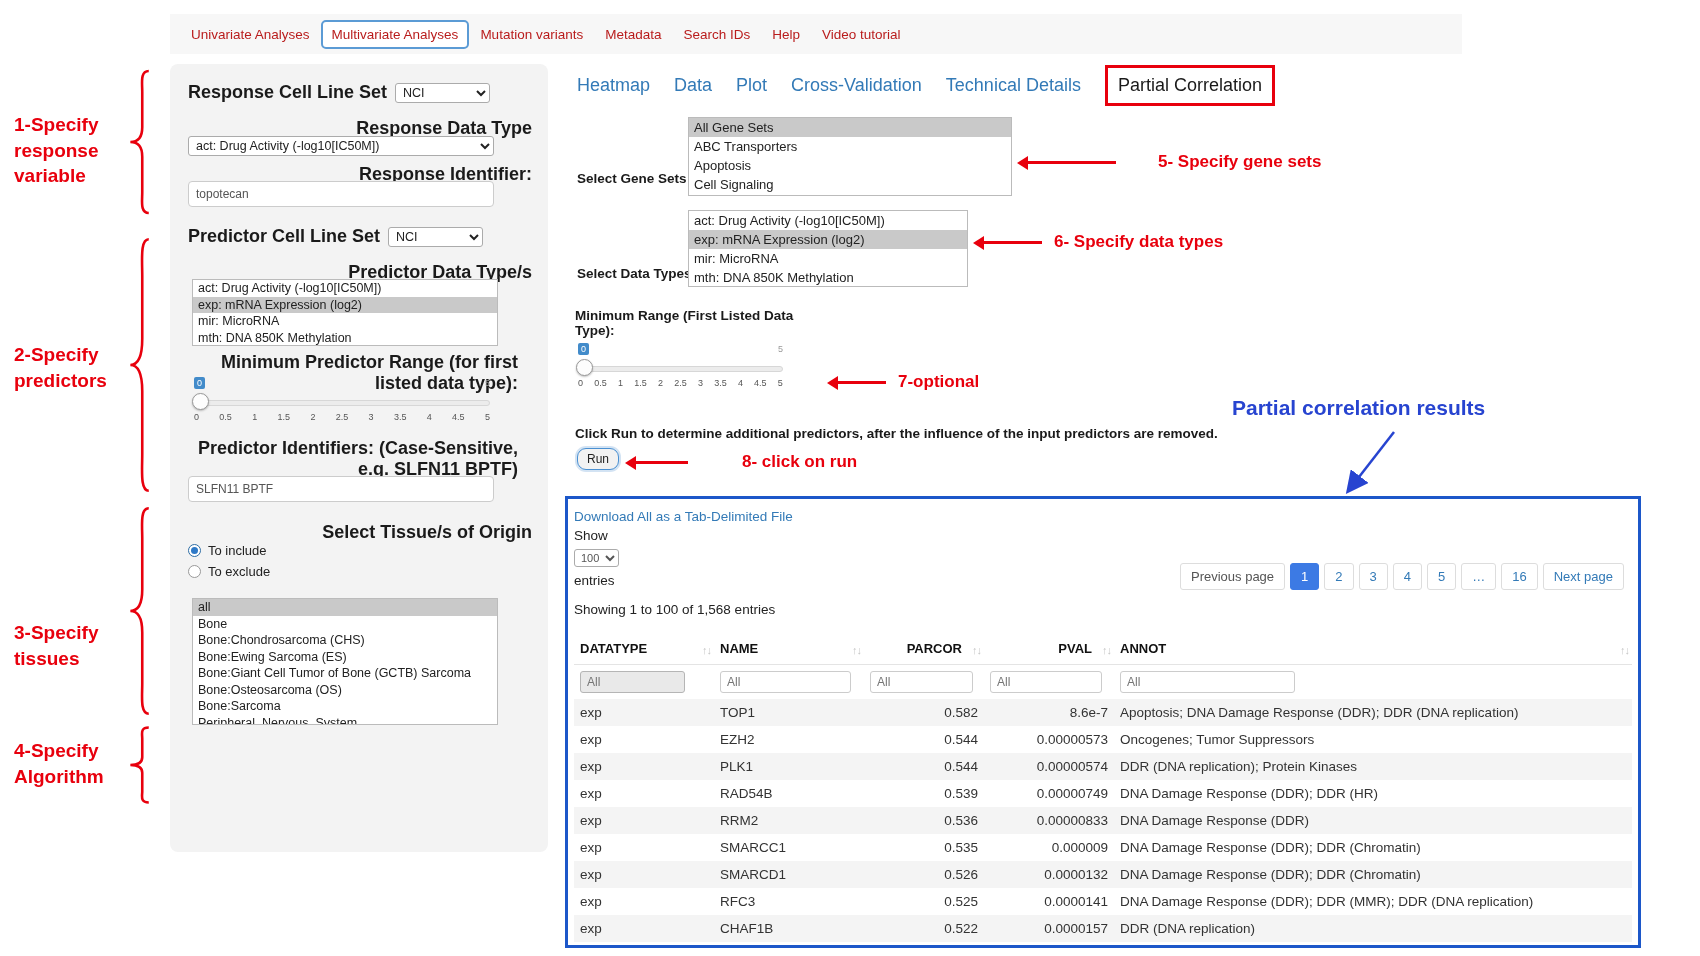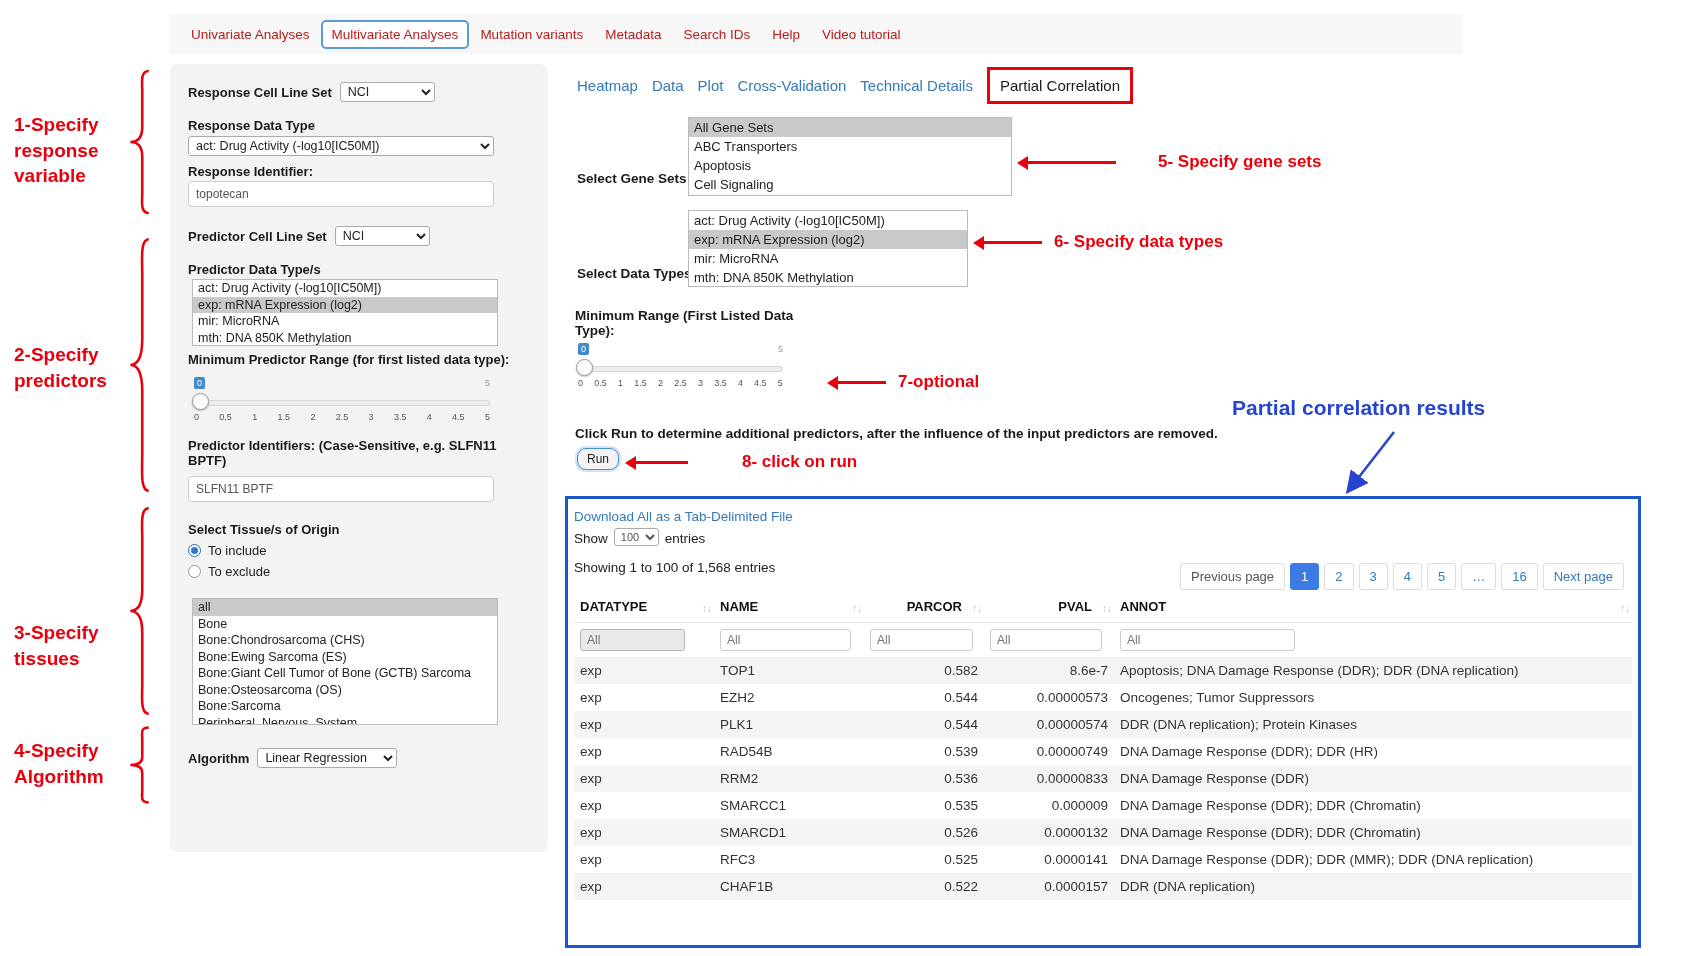--- a/index.html
+++ b/index.html
@@ -18,21 +18,21 @@
   .brace { position:absolute; width:26px; }
   .red-arrow { position:absolute; height:3px; background:var(--accent-red,#e8000d); }
   .red-arrow::before { content:""; position:absolute; left:-11px; top:-5.5px;
      border-top:7px solid transparent; border-bottom:7px solid transparent; border-right:11px solid var(--accent-red,#e8000d); }
   .red-label { position:absolute; color:var(--accent-red,#e8000d); font-weight:bold; font-size:17px; white-space:nowrap; }
 
   
   .left-panel { position:absolute; left:170px; top:64px; width:378px; height:788px; background:#f3f3f3; border-radius:8px; }
   .fld { position:absolute; left:18px; width:344px; font-size:13px; color:#222; }
   .inline { display:flex; align-items:center; gap:8px; }
-  .fld-label { font-weight:bold; font-size:13px; color:#1a1a1a; }
+  .fld-label { font-weight:bold; font-size:18px; color:#1a1a1a;text-align:right; }
   select.sel { font-size:12.5px; padding:1px 3px; border:1px solid #ababab; border-radius:3px; background:#fff; color:#222; }
   input.txt { width:100%; font-size:12px; padding:5px 7px; border:1px solid #ccc; border-radius:4px; background:#fff; color:#555; }
   .listbox { background:#fff; border:1px solid #bbb; overflow-y:scroll; overflow-x:hidden; }
   .listbox .opt { padding:0 5px; white-space:nowrap; color:#222; cursor:default; }
   .listbox .opt.selected { background:var(--selected-option-gray,#c9c9c9); }
   .listbox::-webkit-scrollbar { width:9px; }
   .listbox::-webkit-scrollbar-track { background:#f2f2f2; }
   .listbox::-webkit-scrollbar-thumb { background:#c4c4c4; border-radius:4px; }
   .lb-sm { font-size:12.5px; line-height:16.5px; }
   .lb-md { font-size:13px; line-height:19px; }
@@ -45,35 +45,35 @@
   .slider .max-label { position:absolute; top:-12px; right:0; font-size:9px; color:#999; }
   .slider .ticks { position:absolute; top:22px; left:0; right:0; display:flex; justify-content:space-between; font-size:9px; color:#555; }
 
   
   .radio-row { display:flex; align-items:center; gap:7px; font-size:13px; cursor:pointer; }
   .radio { width:13px; height:13px; border:1px solid #999; border-radius:50%; background:#fff; position:relative; flex:none; }
   .radio.checked { border-color:#2e6da4; }
   .radio.checked::after { content:""; position:absolute; inset:2px; background:#2e79c7; border-radius:50%; }
 
   
-  .tabs { position:absolute; left:577px; top:66px; height:38px; display:flex; align-items:center; gap:14px; font-size:15px; }
+  .tabs { position:absolute; left:577px; top:66px; height:38px; display:flex; align-items:center; gap:24px; font-size:18px; }
   .tab { color:var(--link-blue,#337ab7); cursor:pointer; white-space:nowrap; }
   .tab.active { color:#1a1a1a; border:3px solid var(--accent-red,#e8000d); padding:7px 10px; }
 
   .bold-label { font-weight:bold; font-size:13.5px; color:#1a1a1a; }
   .run-instruction { font-weight:bold; font-size:13.5px; color:#1a1a1a; width:770px; }
   .run-btn { font-size:12px; padding:3px 9px; background:#f2f2f2; border:1px solid #4a90d2; border-radius:9px;
              box-shadow:0 0 0 2px rgba(130,175,220,.35); color:#222; cursor:pointer; }
   .results-title { font-weight:bold; font-size:21px; color:var(--title-blue,#2744d0); white-space:nowrap; }
 
   
   .results-box { position:absolute; left:565px; top:496px; width:1076px; height:452px;
                  border:3px solid var(--results-border-blue,#1c57c9); background:#fff; padding:8px 6px; }
   .download-link { color:var(--link-blue,#337ab7); font-size:13.5px; text-decoration:none; cursor:pointer; display:inline-block; }
-  .show-row { margin-top:3px; font-size:13.5px; color:#222; display:flex; align-items:flex-end; gap:6px; }
+  .show-row { margin-top:3px; font-size:13.5px; color:#222; display:flex; align-items:flex-start; gap:6px;flex-direction:column; }
   select.small { font-size:11px; padding:1px 2px; color:#555; }
   .showing-text { margin-top:14px; font-size:13.5px; color:#222; }
   .pagination { position:absolute; right:14px; top:64px; display:flex; gap:5px; font-size:13px;justify-content:space-between; }
   .page-btn { border:1px solid #ddd; border-radius:3px; padding:5px 10px; color:var(--link-blue,#337ab7); cursor:pointer; background:#fff; white-space:nowrap; }
   .page-btn.prev { color:#555; }
   .page-btn.active { background:var(--active-page-blue,#3c7ae4); border-color:var(--active-page-blue,#3c7ae4); color:#fff; }
 
   table.results { width:100%; border-collapse:collapse; font-size:13.5px; margin-top:16px; table-layout:fixed; }
   table.results th { text-align:left; font-size:13px; color:#111; padding:8px 6px; border-bottom:1px solid #e4e4e4; position:relative; cursor:pointer; }
   table.results th.num { text-align:right; padding-right:22px; }
@@ -190,26 +190,20 @@
       <div class="opt selected">all</div>
       <div class="opt">Bone</div>
       <div class="opt">Bone:Chondrosarcoma (CHS)</div>
       <div class="opt">Bone:Ewing Sarcoma (ES)</div>
       <div class="opt">Bone:Giant Cell Tumor of Bone (GCTB) Sarcoma</div>
       <div class="opt">Bone:Osteosarcoma (OS)</div>
       <div class="opt">Bone:Sarcoma</div>
       <div class="opt">Peripheral_Nervous_System</div>
     </div>
 
-    <div class="fld inline" style="top:684px;">
-      <span class="fld-label">Algorithm</span>
-      <select class="sel" style="width:140px;">
-        <option>Linear Regression</option>
-      </select>
-    </div>
   </div>
 
   <div class="tabs">
     <span class="tab">Heatmap</span>
     <span class="tab">Data</span>
     <span class="tab">Plot</span>
     <span class="tab">Cross-Validation</span>
     <span class="tab">Technical Details</span>
     <span class="tab active">Partial Correlation</span>
   </div>

